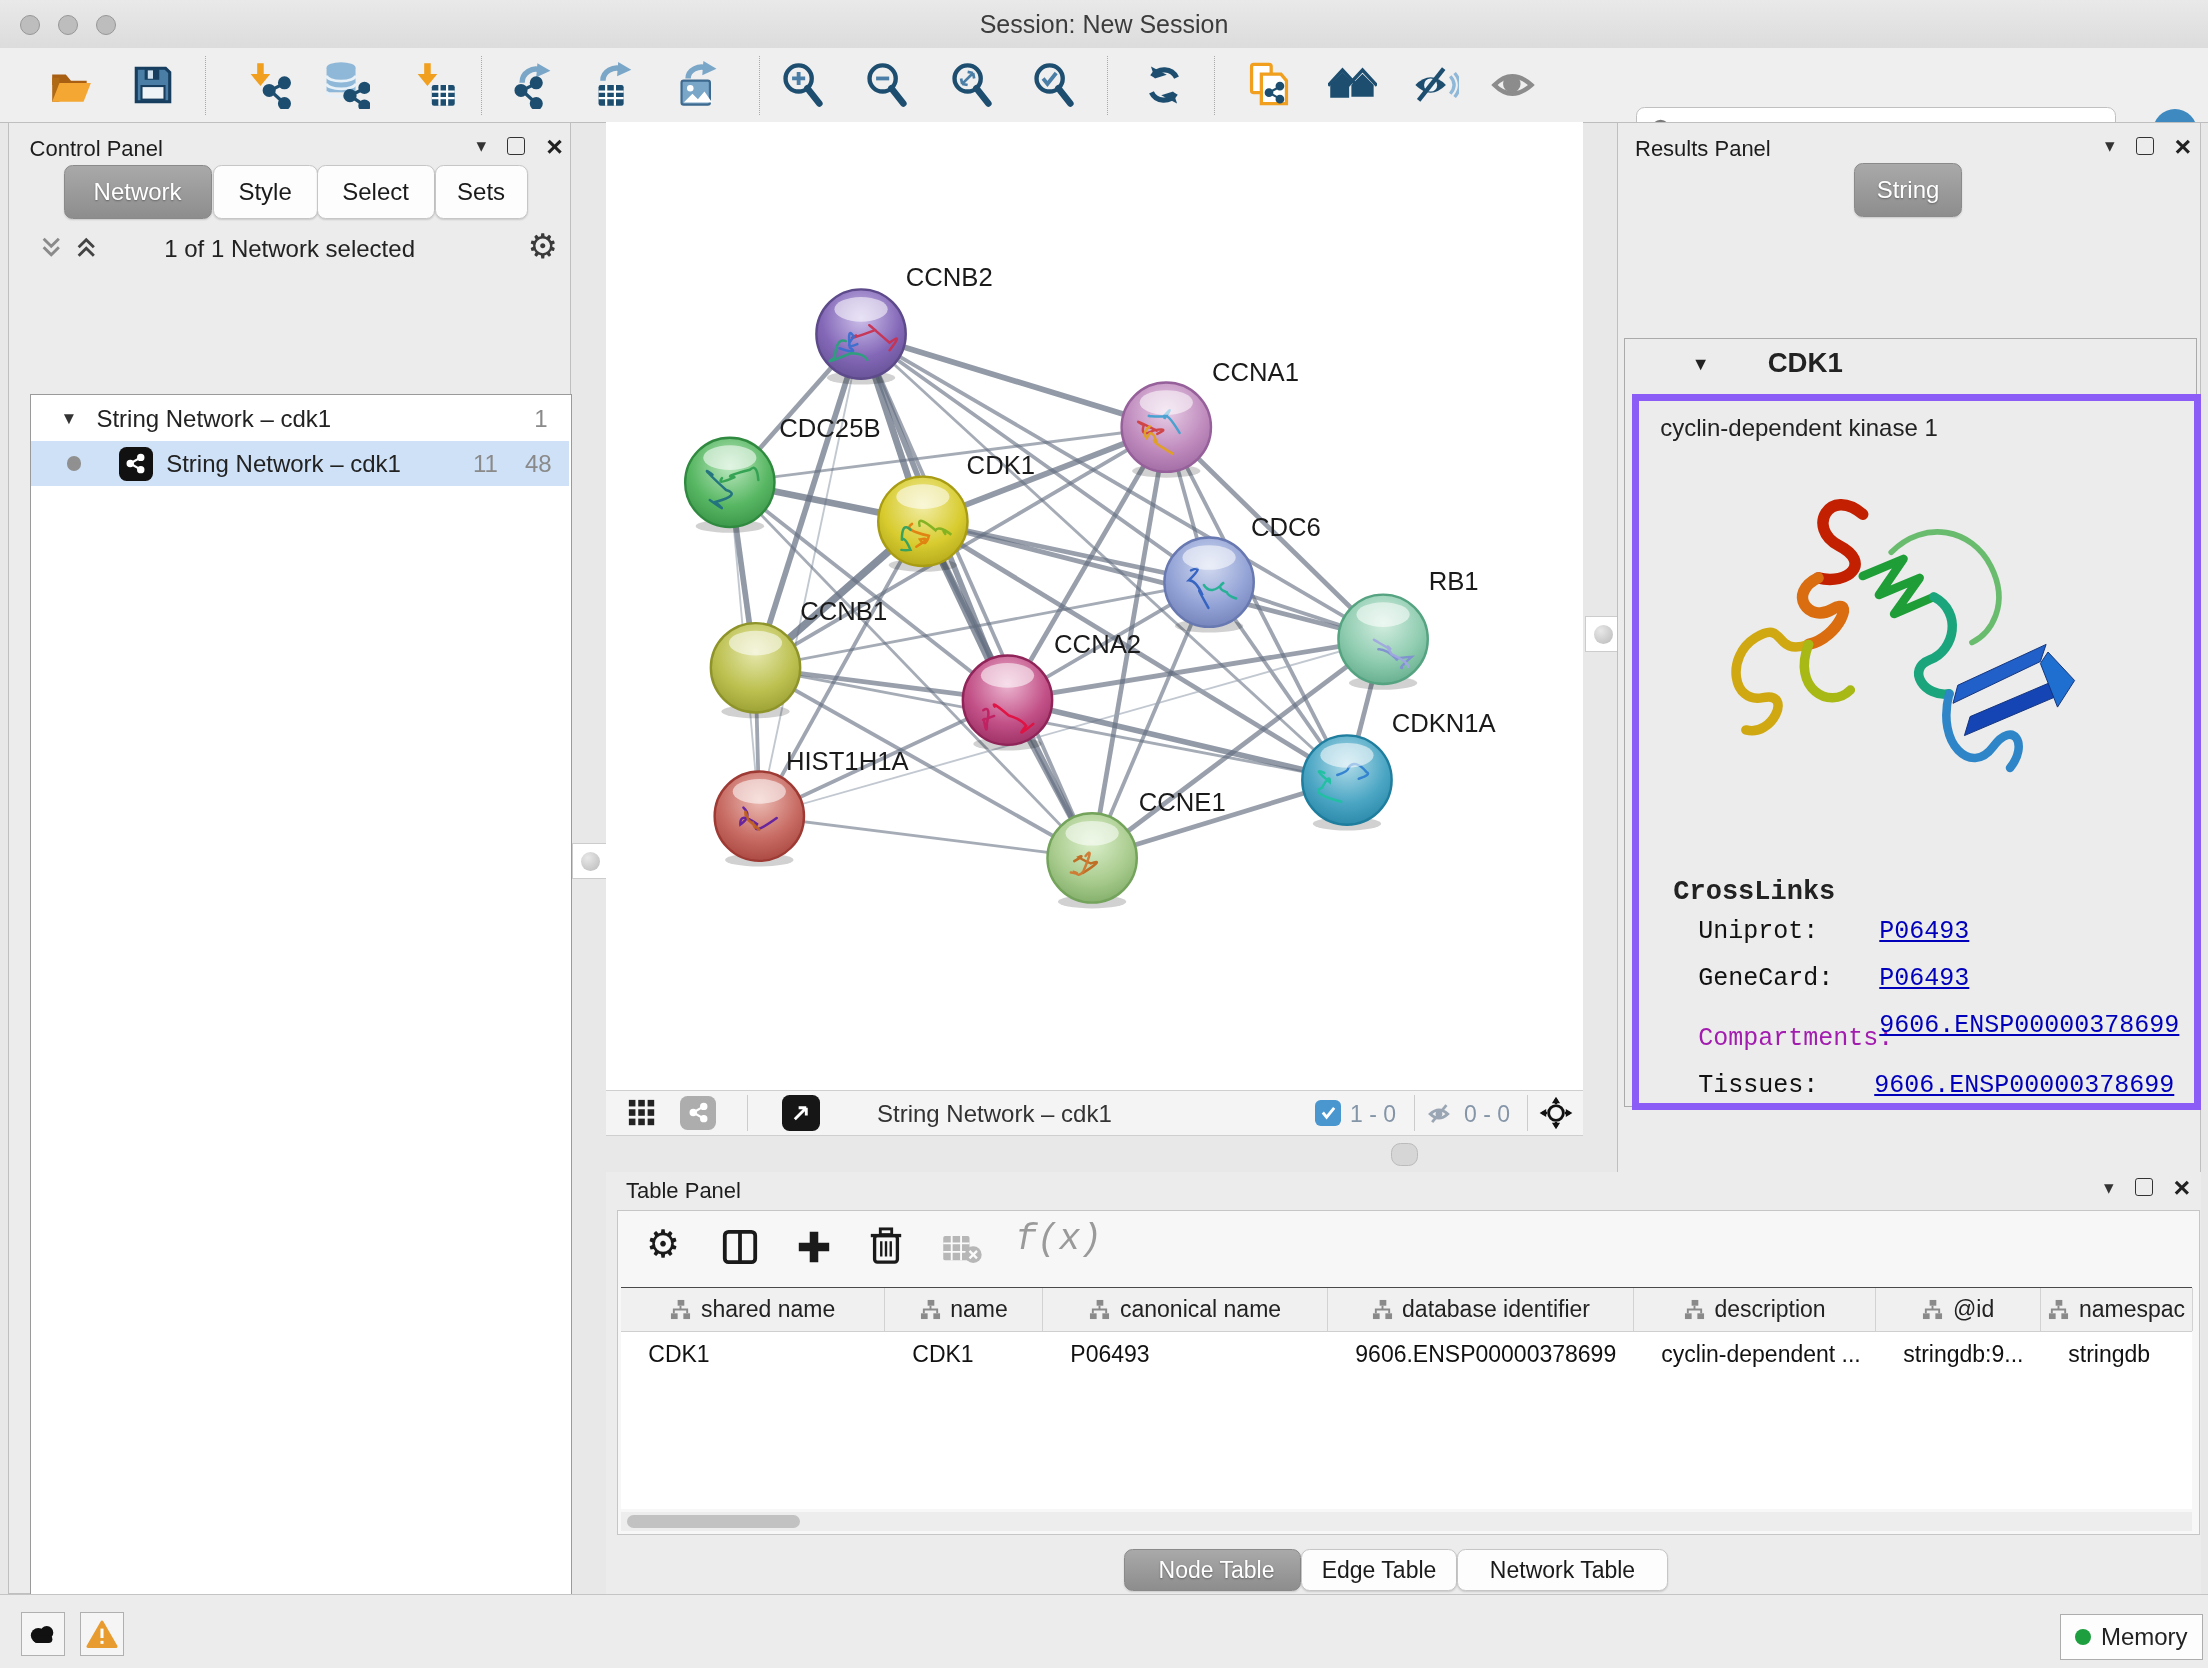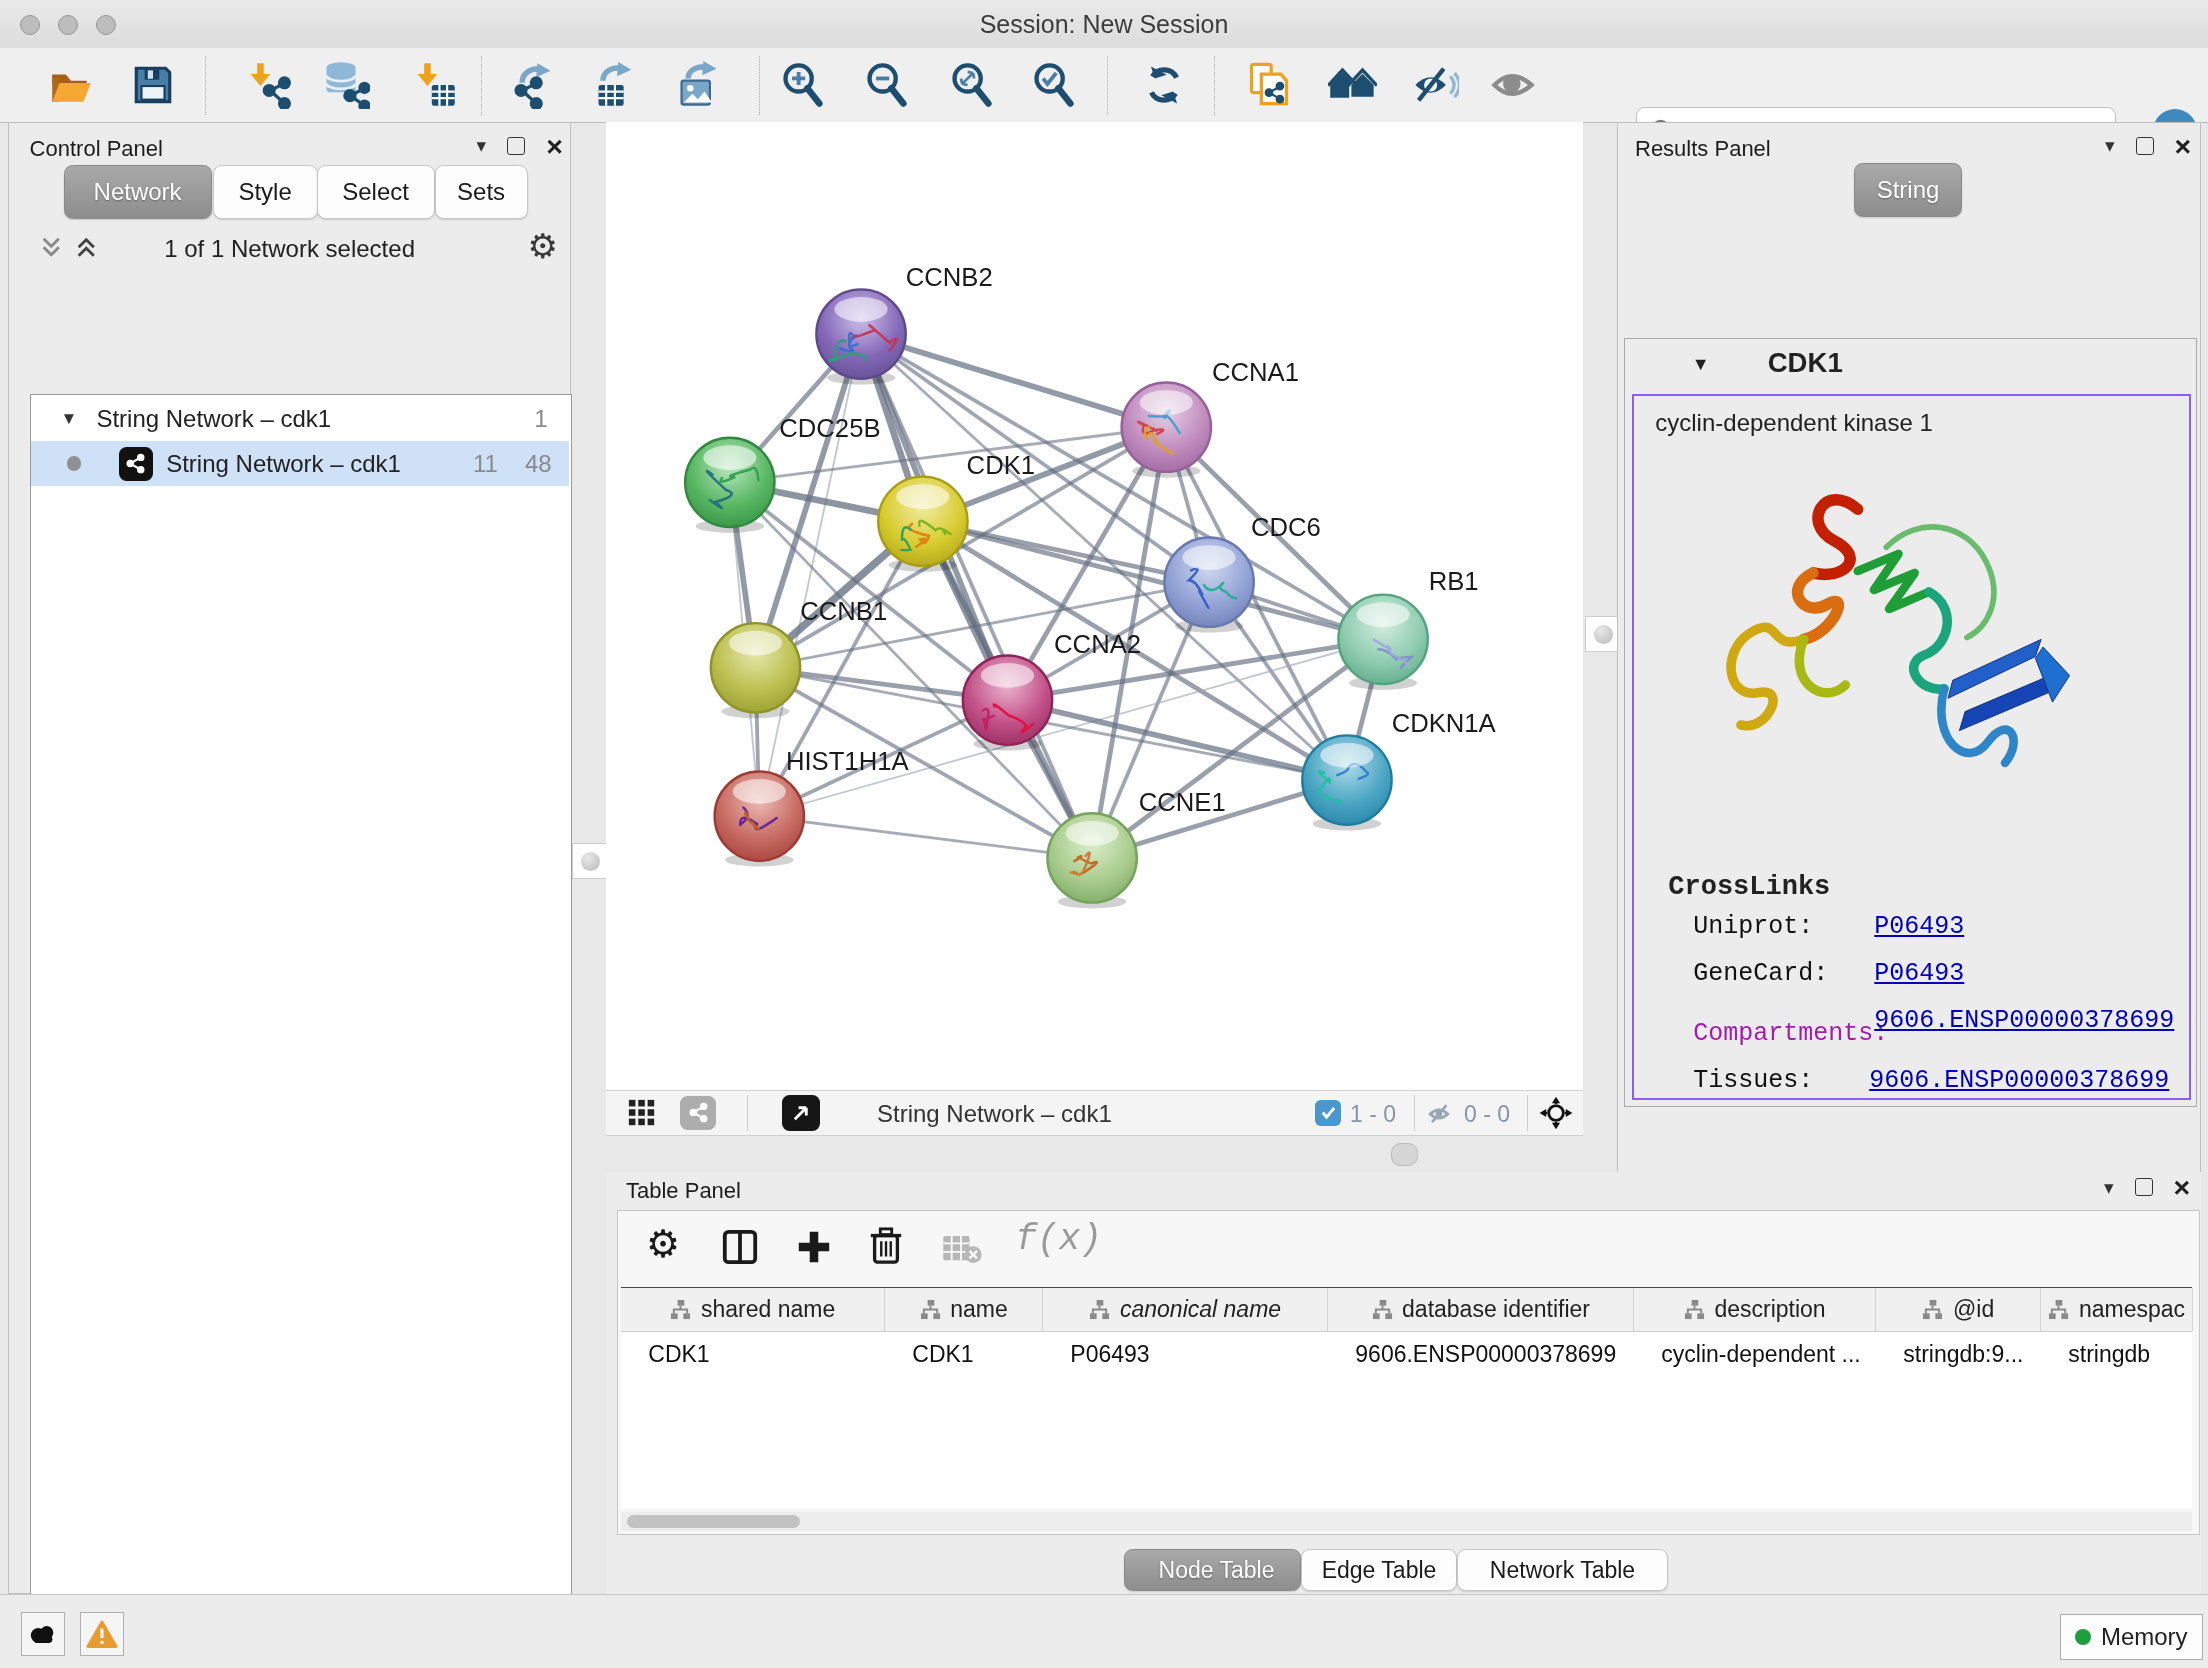--- a/index.html
+++ b/index.html
@@ -554,21 +554,21 @@
       <span class="wc-min">▾</span>
       <span class="wc-box"></span>
       <span class="wc-x">×</span>
     </div>
     <div class="tab sel" style="left:236px;top:40px;width:108px;">String</div>
 
 
     <div class="abs" style="left:5.7px;top:215px;width:571px;height:767px;border:1px solid #aaa;background:#ececec;">
       <div class="abs" style="left:67px;top:15px;font-size:18px;color:#222;">▼</div>
       <div class="abs" style="left:143px;top:7.6px;font-size:27.6px;font-weight:bold;">CDK1</div>
-      <div class="abs" style="left:7.6px;top:55px;width:555px;height:702px;border:2px solid #8b5cf6;background:#ececec;overflow:hidden;">
+      <div class="abs" style="left:7.6px;top:55px;width:555px;height:702px;border:7px solid #8b5cf6;background:#ececec;overflow:hidden;">
         <div class="abs" style="left:21px;top:13.3px;font-size:24px;">cyclin-dependent kinase 1</div>
 
         <svg class="abs" style="left:57px;top:61px;" width="438" height="380" viewBox="0 0 460 400">
           <g fill="none" stroke-linecap="round">
             <path d="M175 55 C140 25 115 70 150 88 C185 106 160 130 128 122" stroke="#c22000" stroke-width="12"></path>
             <path d="M128 122 C95 138 118 170 143 155 C168 140 150 185 118 192" stroke="#d96d10" stroke-width="12"></path>
             <path d="M118 192 C80 205 95 165 62 185 C30 205 38 255 70 248 C102 241 80 290 52 282" stroke="#cfa812" stroke-width="10"></path>
             <path d="M118 192 C100 238 140 262 162 240" stroke="#a8b814" stroke-width="10"></path>
             <path d="M175 120 L218 102 L192 140 L235 122 L208 160 L250 142" stroke="#1f9e38" stroke-width="9" stroke-linejoin="round"></path>
             <path d="M250 142 C280 158 272 198 246 208 C220 218 240 248 266 244" stroke="#1aa57d" stroke-width="10"></path>
@@ -660,21 +660,21 @@
             </div>
             <div class="th" style="width: 158px; flex: 0 0 158px;">
               <svg width="21" height="21" viewBox="0 0 22 22">
                 <rect x="8" y="1" width="7" height="6" fill="#8a8a8a"></rect>
                 <path d="M11 7 v4 M4 15 v-4 h14 v4" stroke="#8a8a8a" stroke-width="2" fill="none"></path>
                 <rect x="1" y="15" width="7" height="6" fill="#8a8a8a"></rect>
                 <rect x="14" y="15" width="7" height="6" fill="#8a8a8a"></rect>
               </svg>
               <span>name</span>
             </div>
-            <div class="th" style="width: 285px; flex: 0 0 285px; font-style: italic;">
+            <div class="th" style="width: 285px; flex: 0 0 285px;">
               <svg width="21" height="21" viewBox="0 0 22 22">
                 <rect x="8" y="1" width="7" height="6" fill="#8a8a8a"></rect>
                 <path d="M11 7 v4 M4 15 v-4 h14 v4" stroke="#8a8a8a" stroke-width="2" fill="none"></path>
                 <rect x="1" y="15" width="7" height="6" fill="#8a8a8a"></rect>
                 <rect x="14" y="15" width="7" height="6" fill="#8a8a8a"></rect>
               </svg>
               <span>canonical name</span>
             </div>
             <div class="th" style="width: 306px; flex: 0 0 306px;">
               <svg width="21" height="21" viewBox="0 0 22 22">

